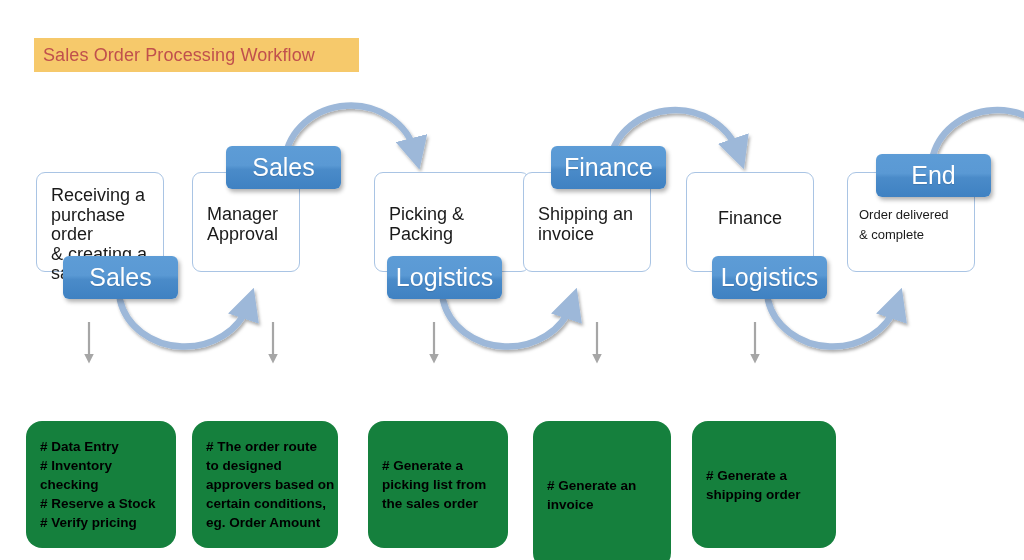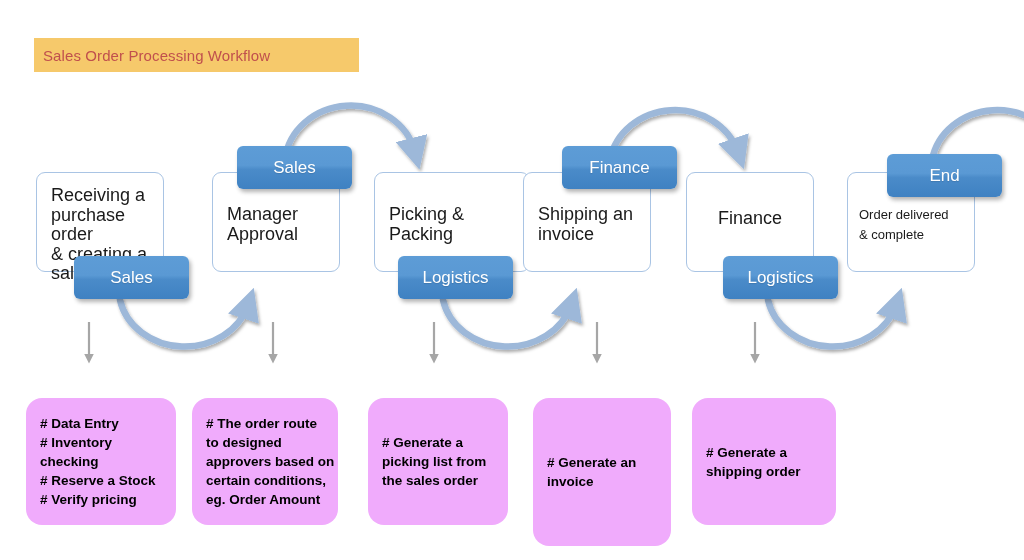--- a/index.html
+++ b/index.html
@@ -27,21 +27,21 @@
     top: 38px;
     width: 325px;
     height: 34px;
     background: #F6C96B;
     display: flex;
     align-items: center;
     padding-left: 9px;
     box-sizing: border-box;
   }
   #title-banner .title-text {
-    font-size: 15px;
+    font-size: 18px;
     color: #C0504D;
     font-family: "Liberation Sans", sans-serif;
     letter-spacing: 0.1px;
     white-space: nowrap;
   }
 
   
   #connectors {
     position: absolute;
     left: 0;
@@ -79,37 +79,37 @@
   
   .role-label {
     position: absolute;
     border-radius: 6px;
     background: linear-gradient(to bottom, #5D9CD6 0%, #5A99D4 45%, #4A8BC9 55%, #3F81C2 100%);
     box-shadow: 2px 3px 4px rgba(0,0,0,0.30);
     display: flex;
     align-items: center;
     justify-content: center;
     color: #ffffff;
-    font-size: 17px;
+    font-size: 25px;
     font-family: "Liberation Sans", sans-serif;
     z-index: 6;
     box-sizing: border-box;
     text-shadow: 0 1px 1px rgba(0,0,0,0.12);
-    margin-left: 11px;
   }
 
   
   .detail-box {
     position: absolute;
-    background: #f0abfc;
+    background: #15803d;
     border-radius: 16px;
     box-sizing: border-box;
     z-index: 3;
     display: flex;
     align-items: center;
+    margin-top: 23px;
   }
   .detail-text {
     font-size: 13.5px;
     line-height: 19px;
     font-weight: bold;
     color: #000000;
     font-family: "Liberation Sans", sans-serif;
     padding-left: 14px;
     padding-right: 2px;
     white-space: pre-line;
@@ -166,21 +166,21 @@
   <div class="role-label" style="left:63px; top:256px; width:115px; height:43px;">
     <span>Sales</span>
   </div>
   <div class="detail-box" style="left:26px; top:398px; width:150px; height:127px;">
     <div class="detail-text"># Data Entry
 # Inventory checking
 # Reserve a Stock
 # Verify pricing</div>
   </div>
 
-  <div class="process-box" style="left:212px; top:172px; width:128px; height:100px;">
+  <div class="process-box" style="left:192px; top:172px; width:108px; height:100px;">
     <div class="process-text" style="white-space: pre-line; top:32px;">Manager
 Approval</div>
   </div>
   <div class="role-label" style="left:226px; top:146px; width:115px; height:43px;">
     <span>Sales</span>
   </div>
   <div class="detail-box" style="left:192px; top:398px; width:146px; height:127px;">
     <div class="detail-text"># The order route
 to designed
 approvers based on

